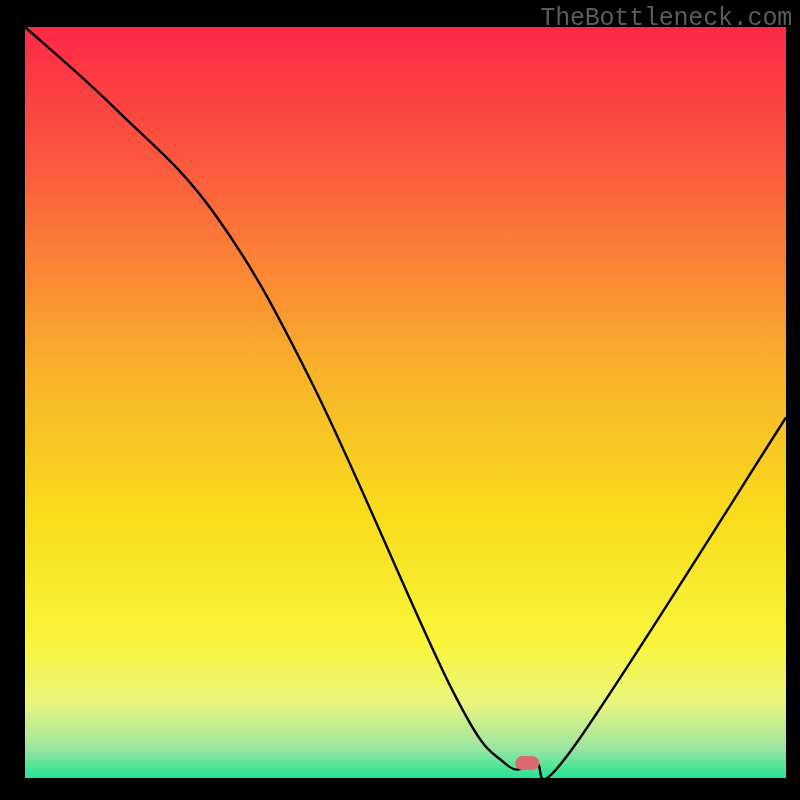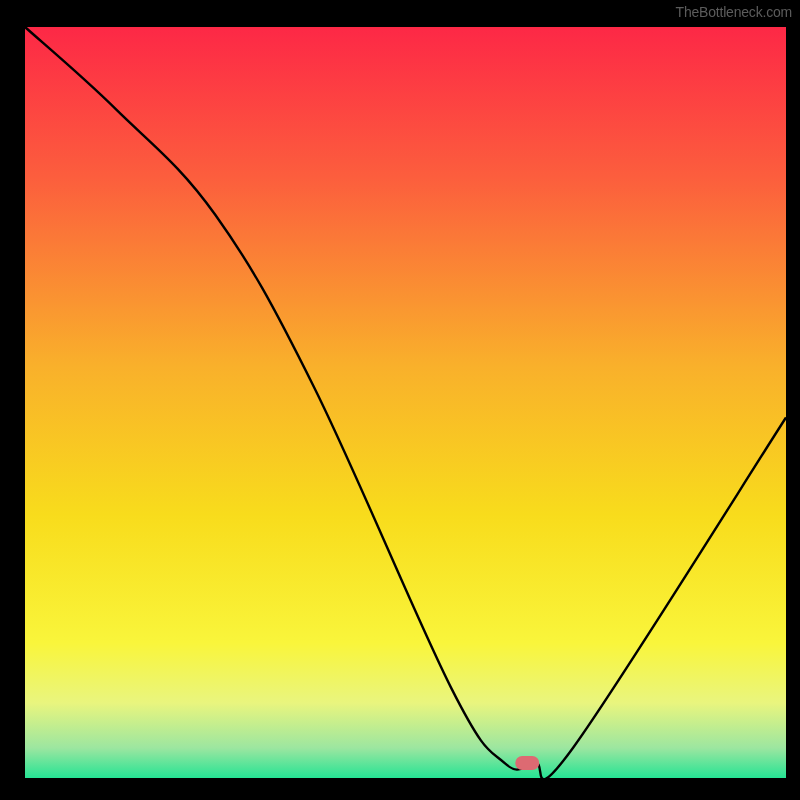--- a/index.html
+++ b/index.html
@@ -12,22 +12,22 @@
   }
   .container {
     position: relative;
     width: 800px;
     height: 800px;
   }
   .watermark {
     position: absolute;
     top: 4px;
     right: 8px;
-    font-family: Liberation Sans, sans-serif;
-    font-size: 14px;
+    font-family: Liberation Mono, monospace;
+    font-size: 25px;
     color: #5c5c5c;
     font-weight: 400;
     letter-spacing: -0.2px;
     z-index: 3;
   }
   svg {
     position: absolute;
     left: 0;
     top: 0;
   }

